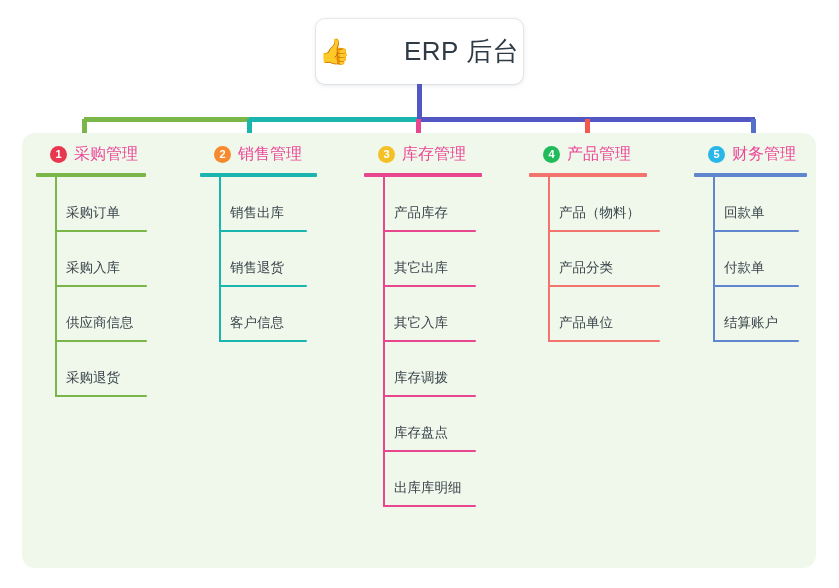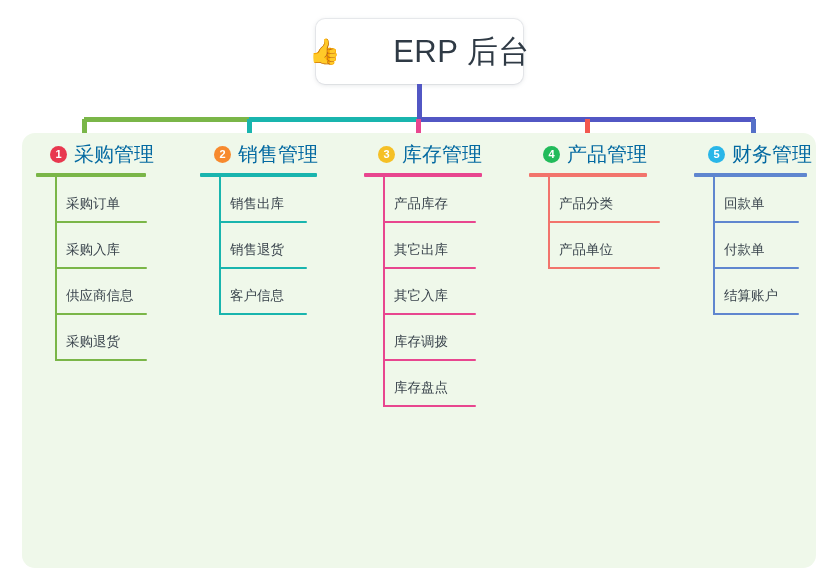--- a/index.html
+++ b/index.html
@@ -15,46 +15,46 @@
   
   .title-card{
     position:absolute;left:316px;top:19px;width:207px;height:65px;
     background:#ffffff;border-radius:9px;
     box-shadow:0 1px 5px rgba(110,120,130,.22),0 0 0 1px rgba(225,228,232,.55);
     display:flex;align-items:center;justify-content:center;
     box-sizing:border-box;
   }
   .title-inner{display:flex;align-items:center;gap:11px;}
   .title-emoji{font-size:25px;line-height:1;font-family:"DejaVu Sans",sans-serif;}
-  .title-text{font-size:31px;color:#2f3a45;letter-spacing:.5px;white-space:nowrap;margin-left:42px;}
+  .title-text{font-size:26px;color:#2f3a45;letter-spacing:.5px;white-space:nowrap;margin-left:42px;}
 
   
   .connectors{position:absolute;left:0;top:0;width:839px;height:180px;}
 
   
   .panel{
     position:absolute;left:22px;top:133px;width:794px;height:435px;
     background:#eff8ea;border-radius:13px;
   }
 
   
   .col{position:absolute;top:142px;}
   .col-head{display:flex;align-items:center;gap:7px;height:24px;padding-left:14px;}
   .badge{
     width:17px;height:17px;border-radius:50%;
     display:flex;align-items:center;justify-content:center;
     color:#ffffff;font-size:11px;line-height:1;font-weight:bold;
     flex:none;
   }
-  .col-title{font-size:20px;color:#0369a1;white-space:nowrap;}
+  .col-title{font-size:16px;color:#ec4899;white-space:nowrap;}
   .head-rule{height:4px;border-radius:1px;margin-top:7px;}
 
   .items{position:relative;margin-top:0;}
   .spine{position:absolute;left:19px;top:0;bottom:0;width:2px;}
-  .item{position:relative;height:46px;}
+  .item{position:relative;height:55px;}
   .item-label{
     position:absolute;left:30px;bottom:10px;
     font-size:13.5px;color:#3a444d;white-space:nowrap;
   }
   .item-rule{position:absolute;left:19px;bottom:0;height:2px;border-radius:1px;}
 </style>
 </head>
 <body>
 
 <div id="root">
@@ -150,31 +150,39 @@
             <div class="item-rule" style="background: rgb(232, 70, 143); width: 93px;"></div>
           </div>
           <div class="item">
             <span class="item-label">库存调拨</span>
             <div class="item-rule" style="background: rgb(232, 70, 143); width: 93px;"></div>
           </div>
           <div class="item">
             <span class="item-label">库存盘点</span>
             <div class="item-rule" style="background: rgb(232, 70, 143); width: 93px;"></div>
           </div>
+          <div class="item">
+            <span class="item-label">出库库明细</span>
+            <div class="item-rule" style="background: rgb(232, 70, 143); width: 93px;"></div>
+          </div>
         </div>
       </div>
       <div class="col" style="left: 529px; width: 160px;">
         <div class="col-head">
           <span class="badge" style="background: rgb(34, 187, 91);">4</span>
           <span class="col-title">产品管理</span>
         </div>
         <div class="head-rule" style="background: rgb(242, 116, 108); width: 118px;"></div>
         <div class="items">
           <div class="spine" style="background: rgb(242, 116, 108);"></div>
           <div class="item">
+            <span class="item-label">产品（物料）</span>
+            <div class="item-rule" style="background: rgb(242, 116, 108); width: 112px;"></div>
+          </div>
+          <div class="item">
             <span class="item-label">产品分类</span>
             <div class="item-rule" style="background: rgb(242, 116, 108); width: 112px;"></div>
           </div>
           <div class="item">
             <span class="item-label">产品单位</span>
             <div class="item-rule" style="background: rgb(242, 116, 108); width: 112px;"></div>
           </div>
         </div>
       </div>
       <div class="col" style="left: 694px; width: 150px;">

